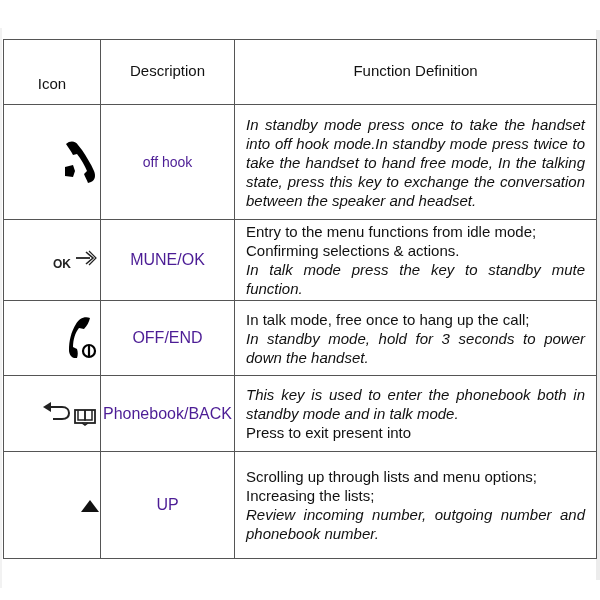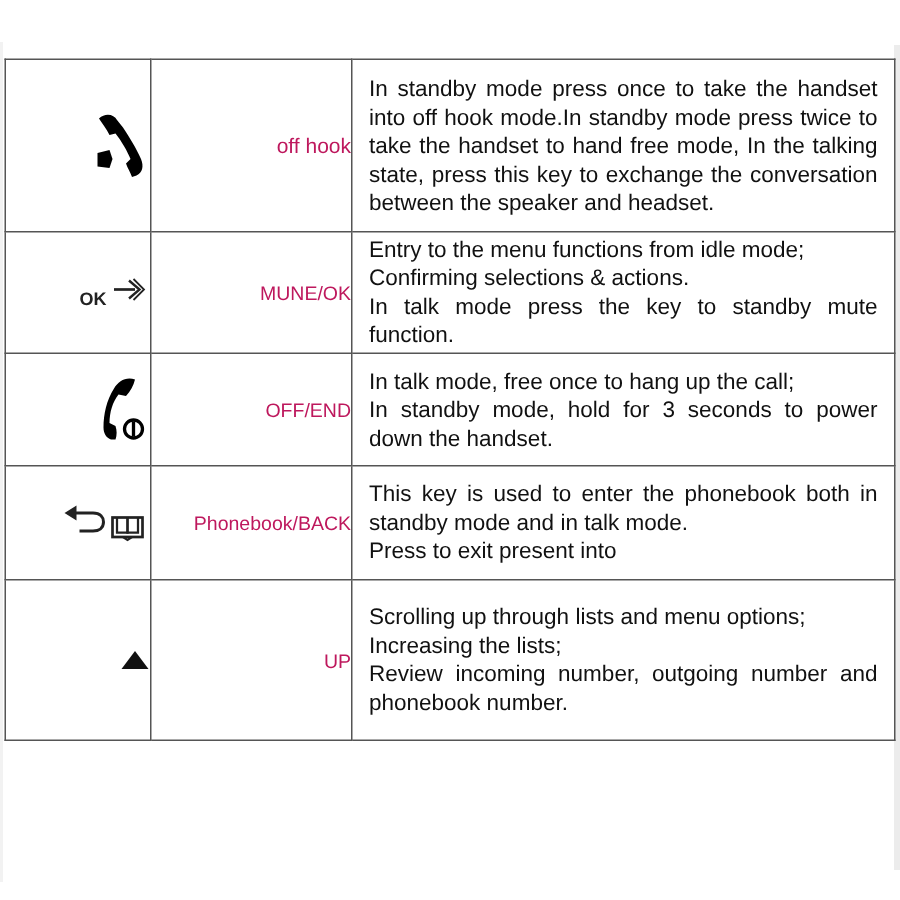--- a/index.html
+++ b/index.html
@@ -17,40 +17,45 @@
     border: 1.5px solid #555; padding: 0; vertical-align: middle;
   }
   table.spec th { font-weight: normal; }
   .col-icon { width: 97px; }
   .col-desc { width: 134px; }
   .col-func { width: 362px; }
   .h-icon { font-weight: bold; font-size: 15px; text-align: center; padding-top: 22px !important; }
   .h-desc { font-size: 15px; text-align: center; vertical-align: middle; padding-bottom: 4px !important; }
   .h-func { font-weight: bold; font-size: 15px; text-align: center; padding-bottom: 4px !important; }
   tr.hdr { height: 65px; }
-  .desc { text-align: right; font-size: 14px; color: #be185d; }
-  .desc.small { font-size: 13px; }
+  .desc { text-align: center; font-size: 14px; color: #4c1d95; }
+  .desc.small { font-size: 16px; }
   .func { font-size: 15px; line-height: 19px; padding: 2px 11px 2px 11px !important; color: #111; }
-  .func .just { text-align: justify; text-align-last: left; }
+  .func .just { text-align: justify; text-align-last: left; font-style: italic; }
   .icon-cell { text-align: right; }
   .icon-cell svg { display: inline-block; vertical-align: middle; }
 </style>
 </head>
 <body>
 
 <div class="edge-left"></div>
 <div class="edge-right"></div>
 
 <table class="spec">
   <colgroup>
     <col class="col-icon">
       <col class="col-desc">
       <col class="col-func">
   </colgroup>
   <tbody>
+      <tr class="hdr">
+    <th class="h-icon">Icon</th>
+    <th class="h-desc">Description</th>
+    <th class="h-func">Function Definition</th>
+  </tr>
 
   <tr style="height:115px">
     <td class="icon-cell">
       <span>
         <svg width="40" height="48" viewBox="0 0 40 48">
           <path d="M6 6 C10 2 16 3 18 7 L22 12 C26 18 31 26 34 33 C36 38 35 42 31 44 L28 45 C27 42 25 39 24 36 L27 33 C25 28 21 21 17 16 L13 17 C11 13 8 9 6 6 Z" fill="#000"></path>
           <path d="M5 29 L13 27 L15 33 L13 39 L5 38 Z" fill="#000"></path>
         </svg>
       </span>
     </td>

